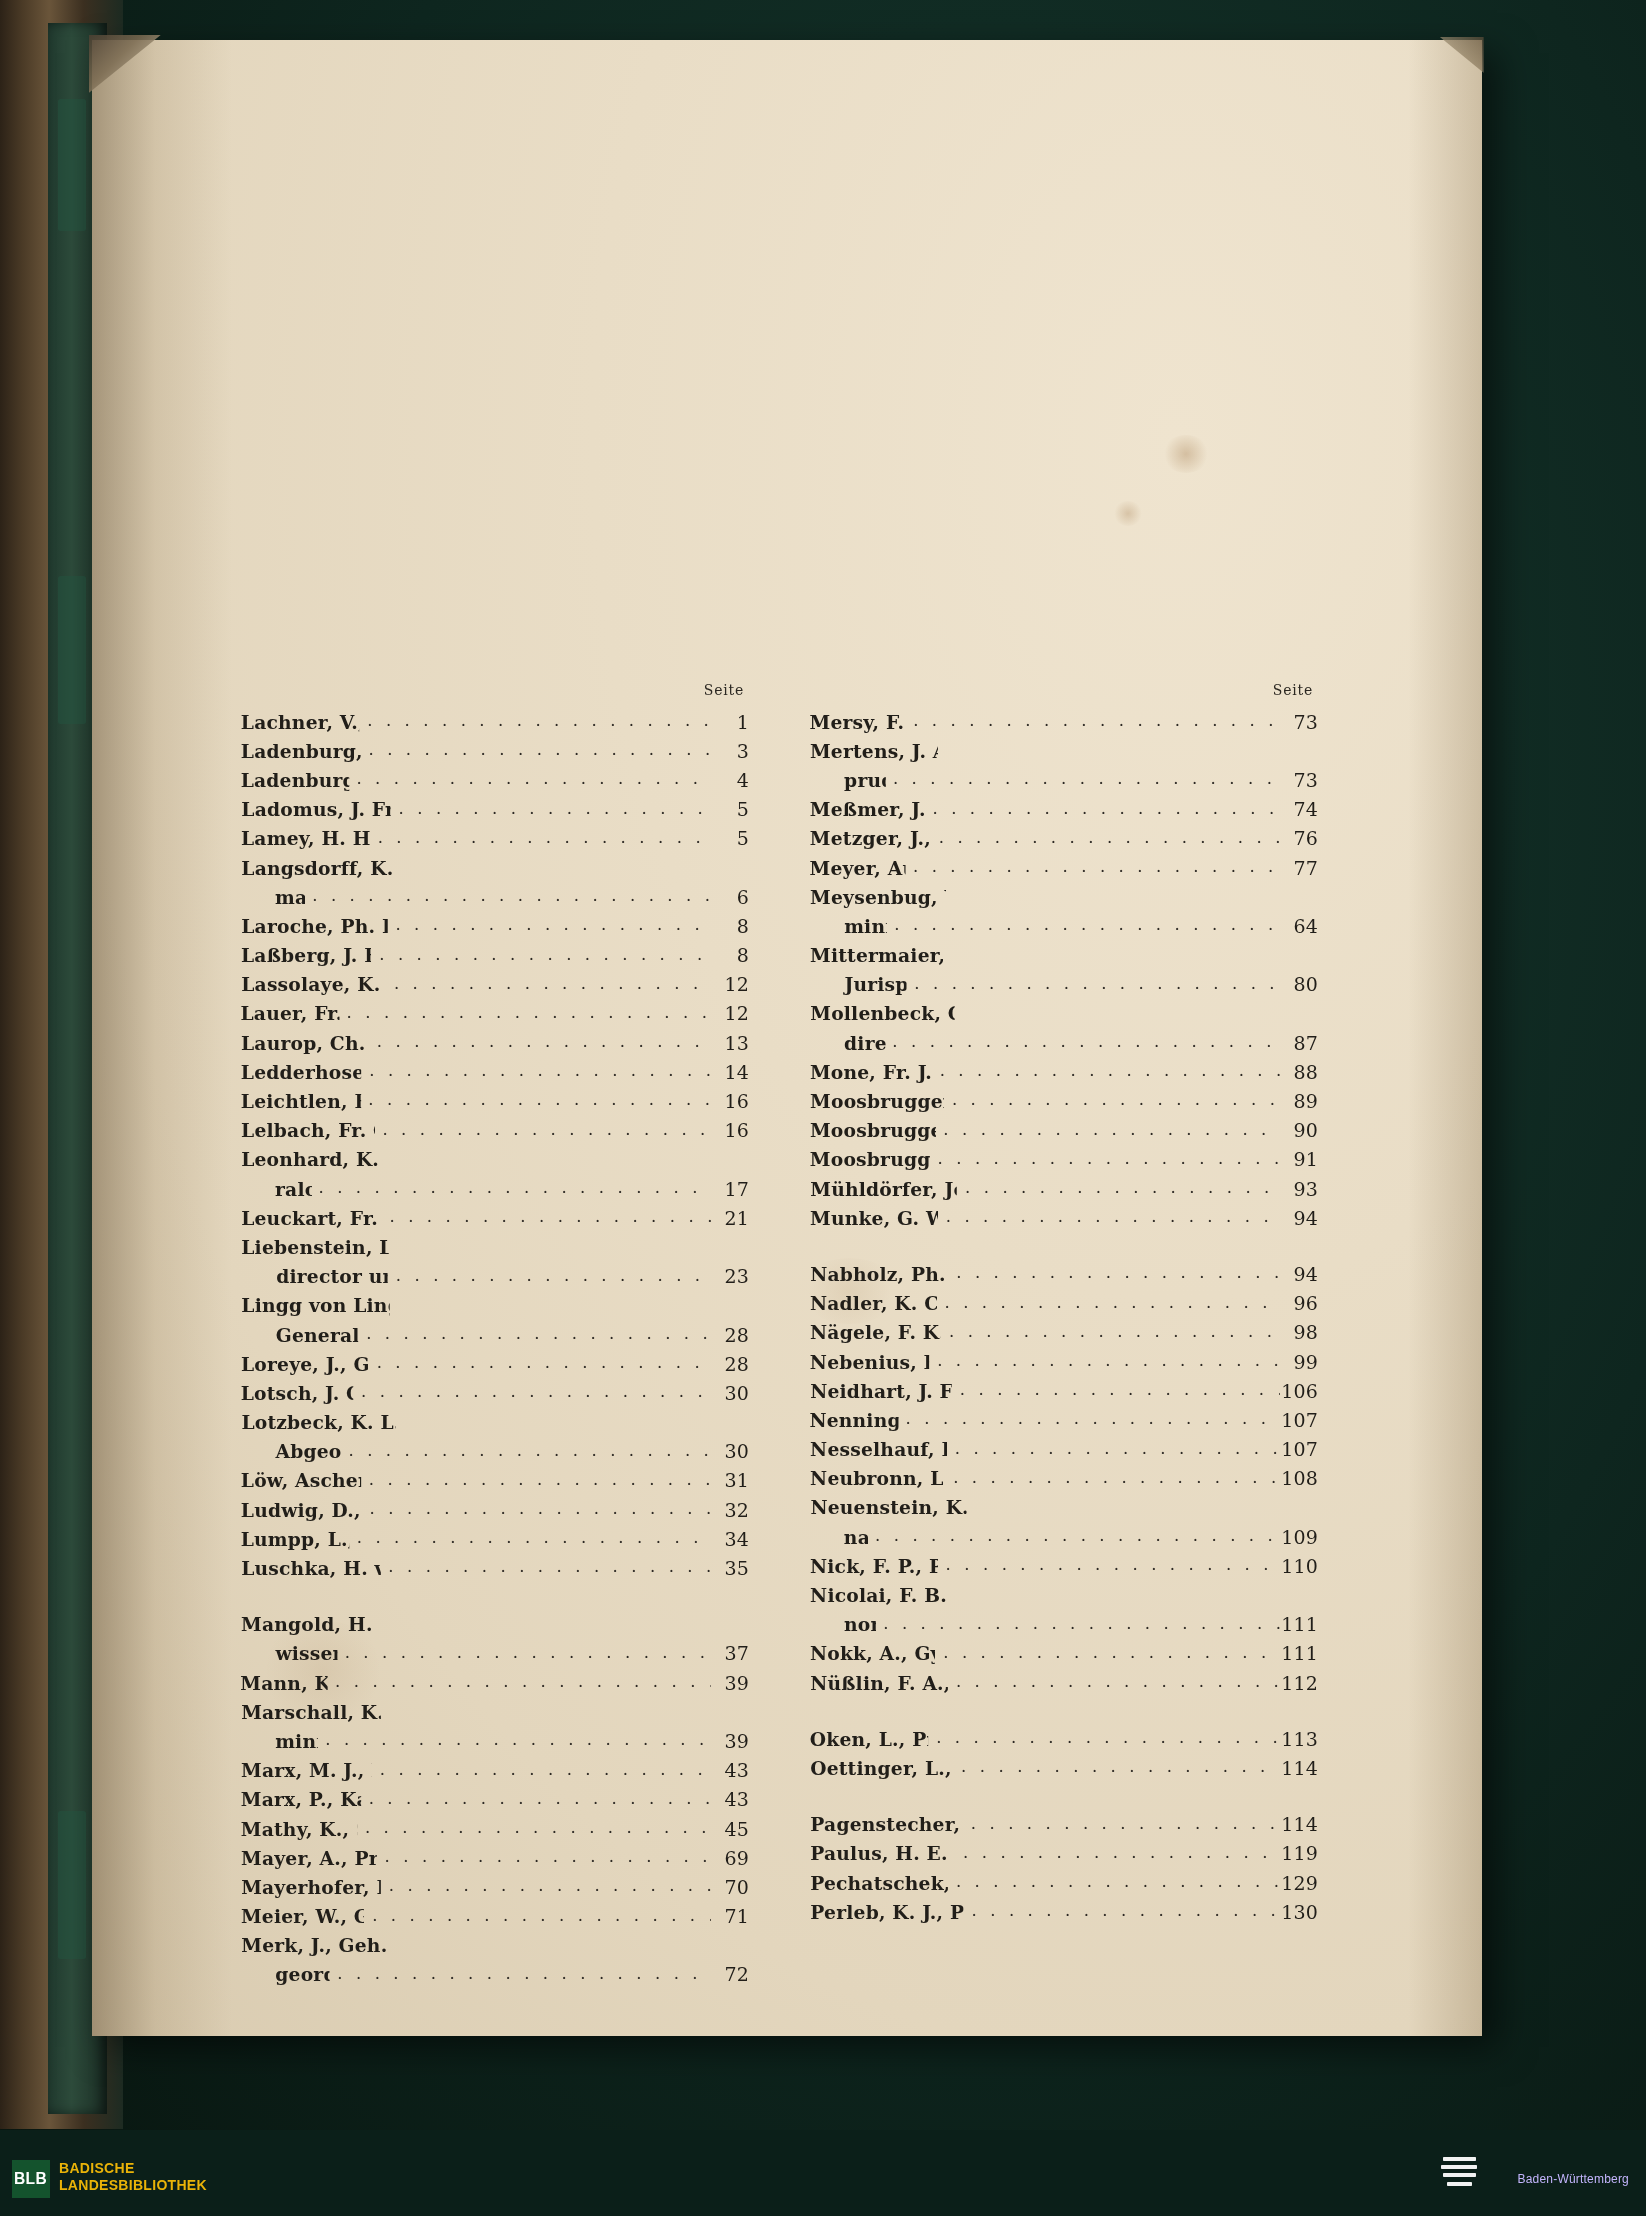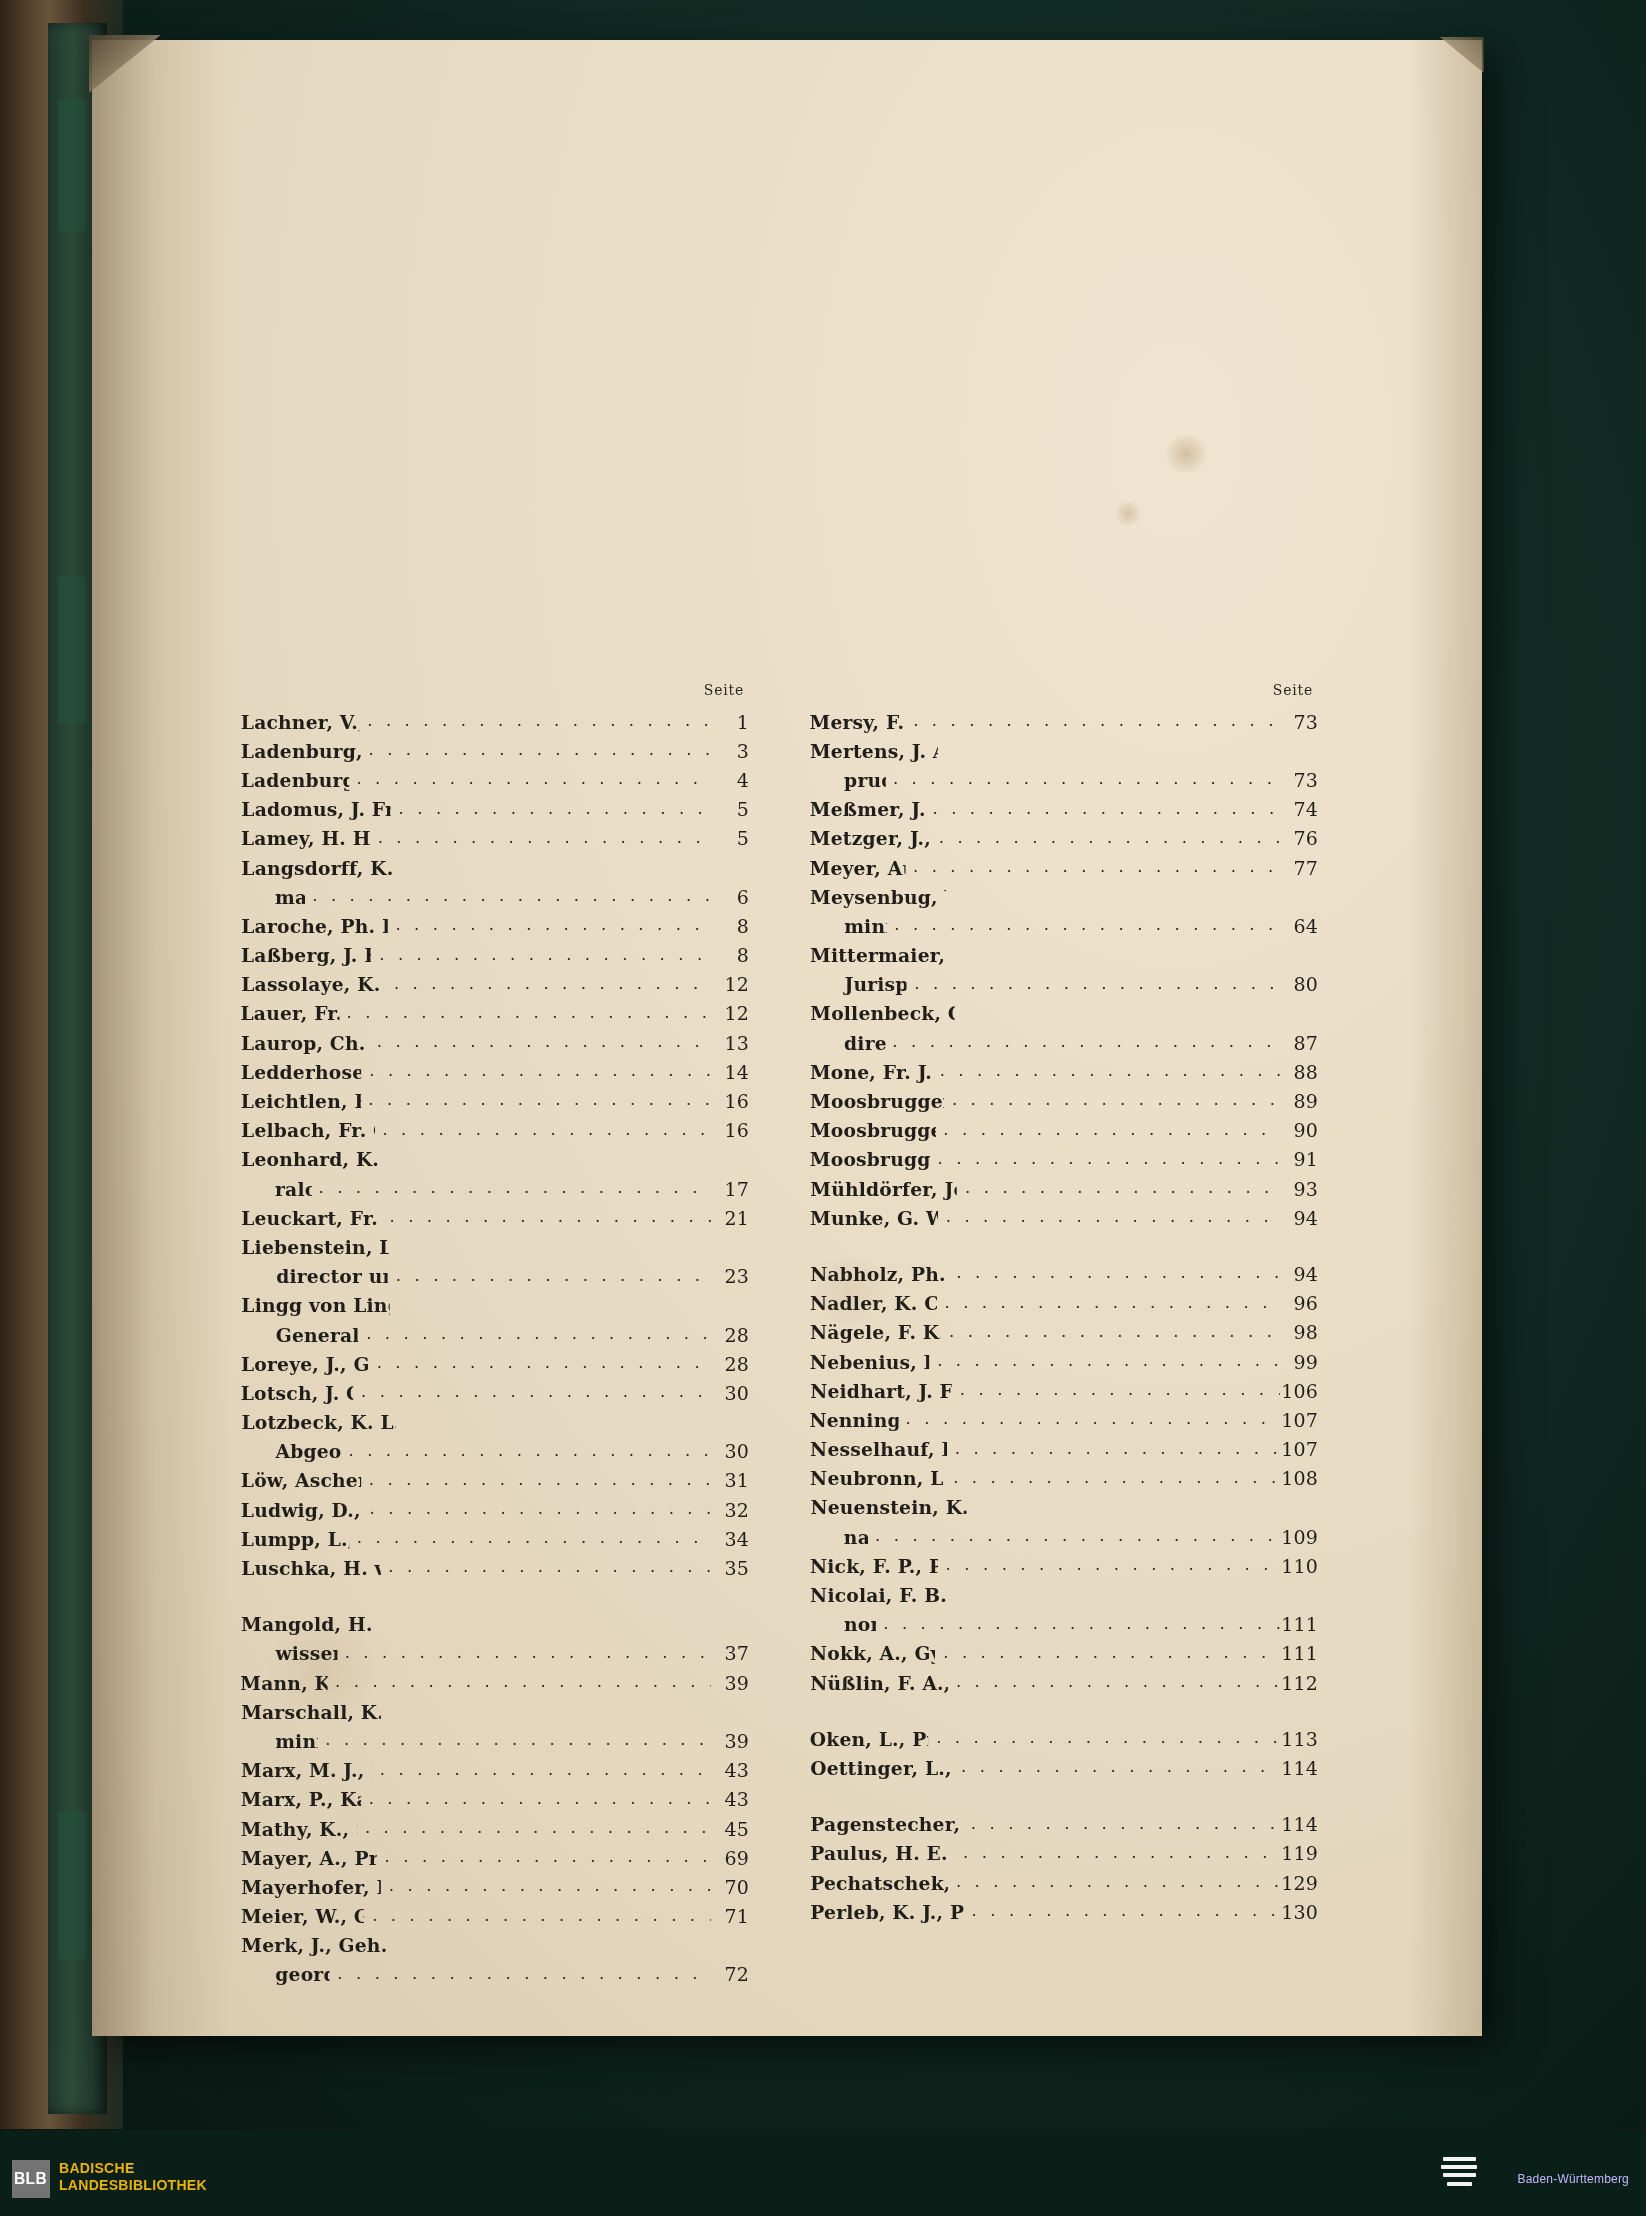--- a/index.html
+++ b/index.html
@@ -212,21 +212,21 @@
     width: 1647px;
     height: 86px;
     background: #0b1f19;
   }
   .blb-badge {
     position: absolute;
     left: 11.5px;
     bottom: 18px;
     width: 38px;
     height: 38px;
-    background: #737373;
+    background: #14532d;
     color: #fff;
     font-family: "Liberation Sans", sans-serif;
     font-weight: 700;
     font-size: 15.6px;
     display: flex;
     align-items: center;
     justify-content: center;
     letter-spacing: 0.4px;
   }
   .blb-text {

